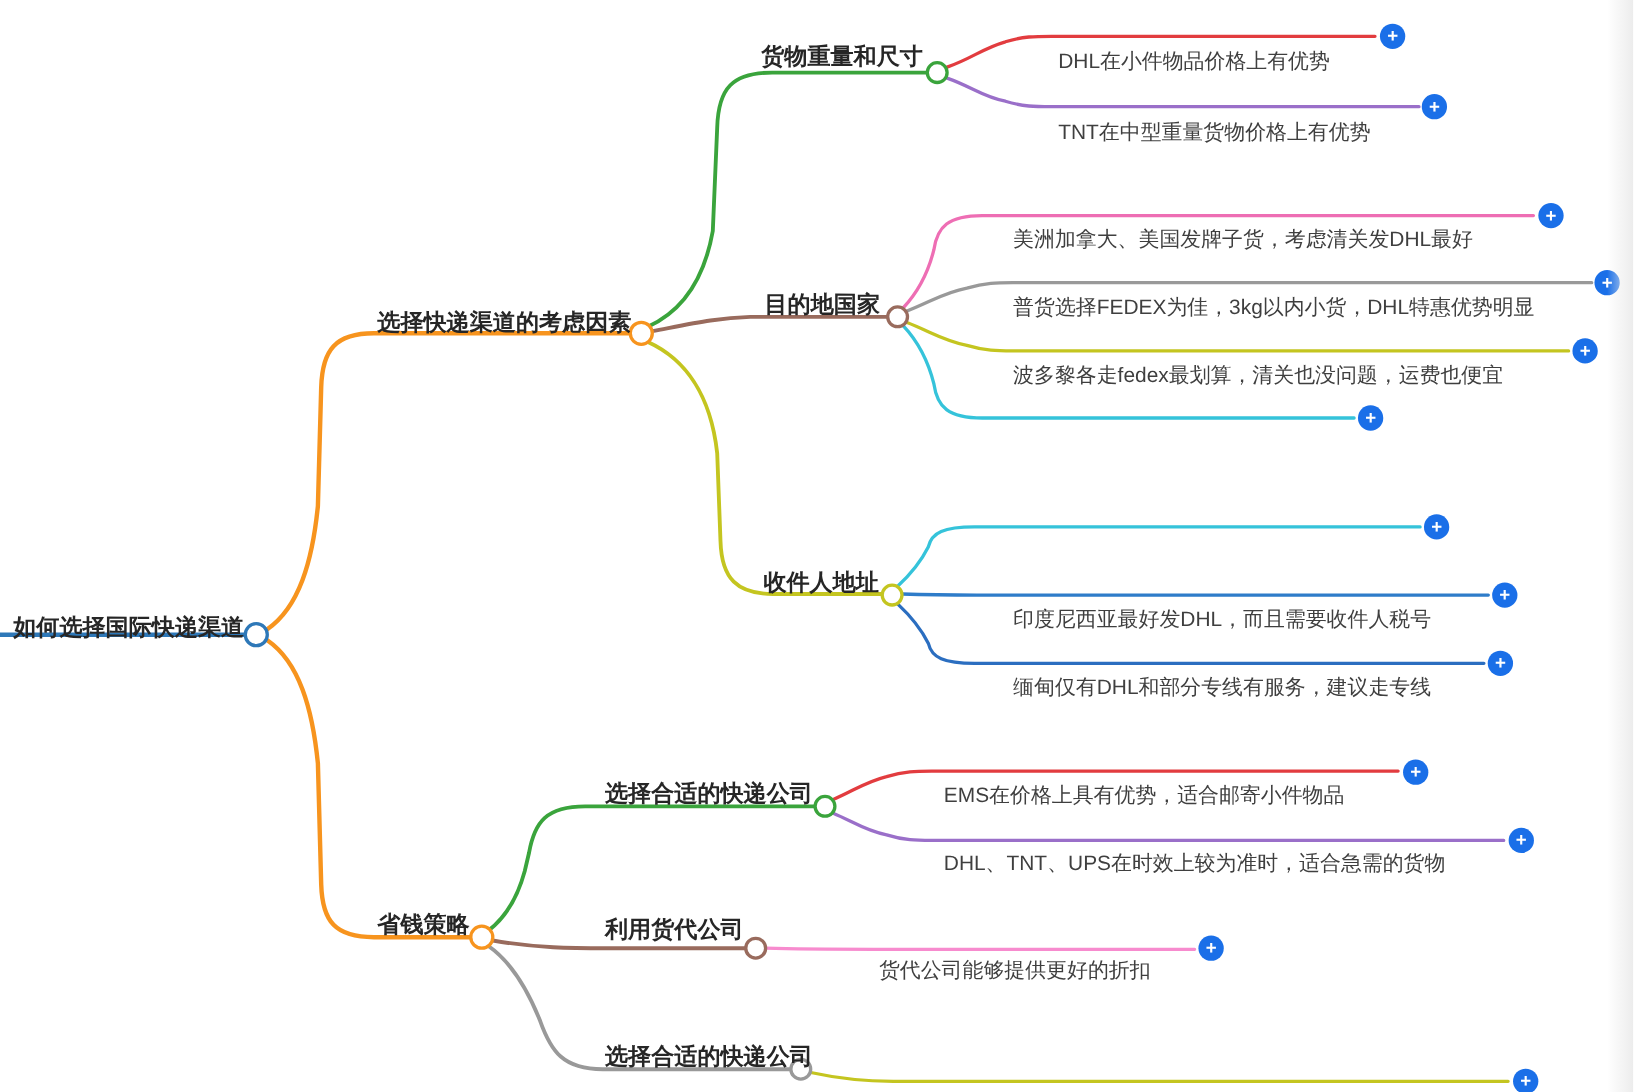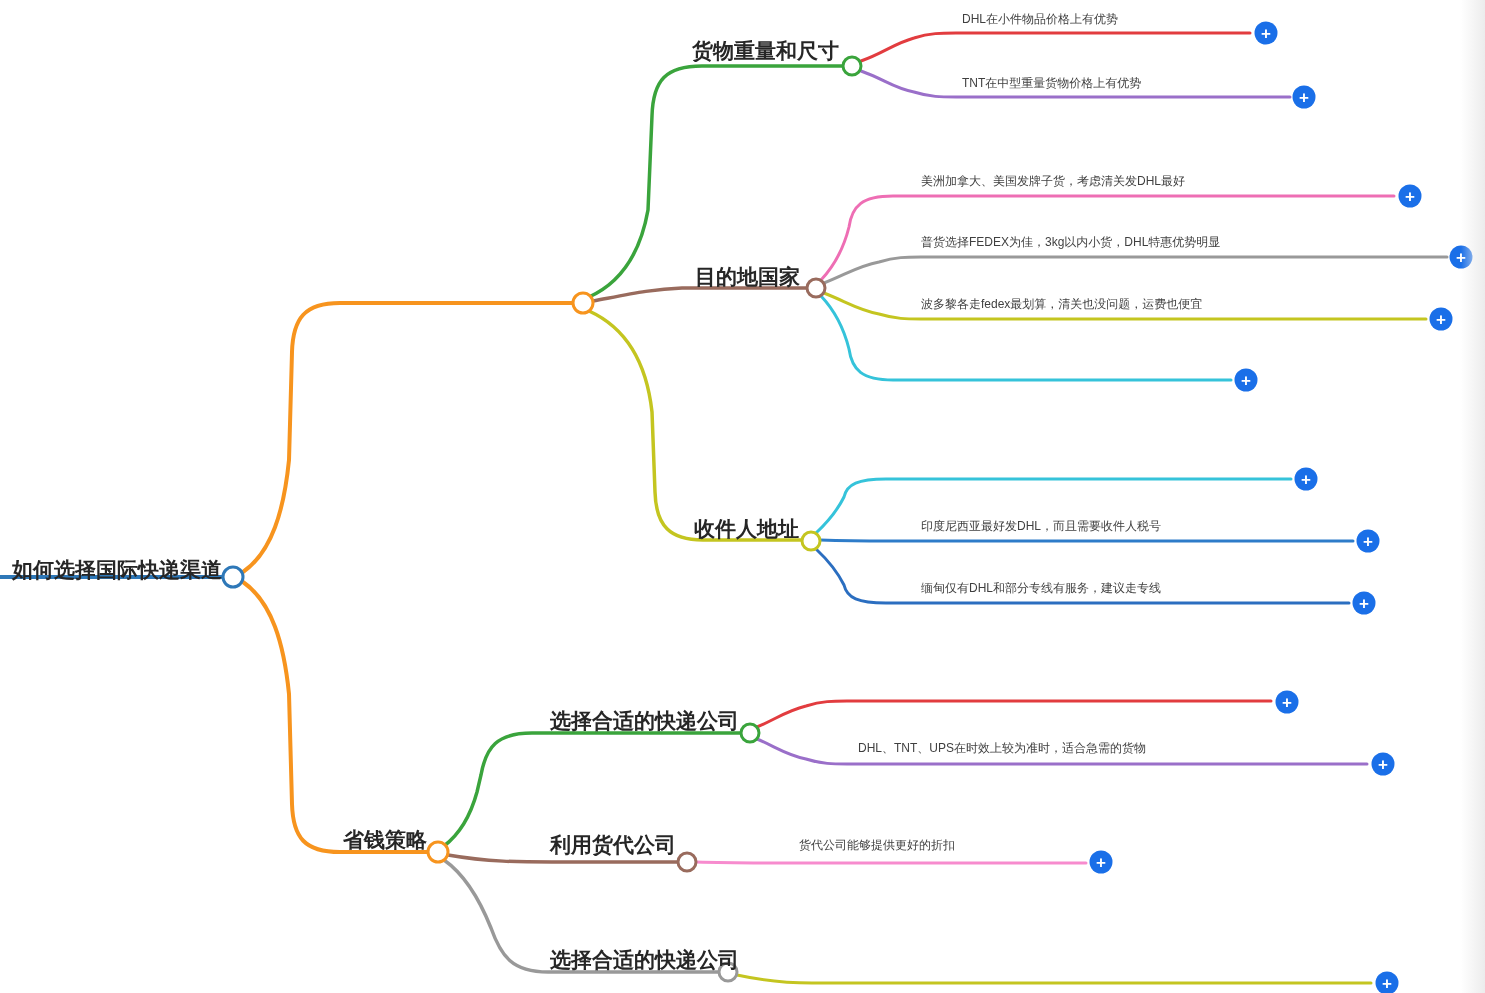--- a/index.html
+++ b/index.html
@@ -1,21 +1,21 @@
 <!DOCTYPE html>
 <html><head>
 <meta charset="utf-8">
 <style>
   html,body{margin:0;padding:0;background:#ffffff;}
   body{font-family:"Liberation Sans","DejaVu Sans",sans-serif;}
   #canvas{position:relative;width:1485px;height:993px;background:#ffffff;overflow:hidden;}
   #edges{position:absolute;left:0;top:0;width:1485px;height:993px;}
   .label{position:absolute;white-space:nowrap;}
   .topic{font-size:21px;font-weight:bold;color:#262626;letter-spacing:0px;}
-  .leaf{font-size:12px;font-weight:400;color:#3f3f3f;}
+  .leaf{font-size:19px;font-weight:400;color:#3f3f3f;margin-top:32px;}
   .leaf-wrap{white-space:normal;line-height:27px;}
   .plus{position:absolute;width:23px;height:23px;border-radius:50%;background:#1a6fe8;
         display:flex;align-items:center;justify-content:center;transform:translate(-50%,-50%);
         cursor:pointer;}
   .plus span{color:#ffffff;font-size:17px;font-weight:bold;line-height:1;margin-top:-1px;}
   .edge-shadow{position:absolute;right:0;top:0;width:24px;height:100%;
         background:linear-gradient(to right,rgba(236,236,236,0),#ececec);}
 </style>
 </head>
 <body>
@@ -61,35 +61,37 @@
     <circle cx="438" cy="852" r="10" fill="#ffffff" stroke-width="3" stroke="#f7941e"></circle>
     <circle cx="852" cy="66" r="9" fill="#ffffff" stroke-width="3" stroke="#3aa43c"></circle>
     <circle cx="816" cy="288" r="9" fill="#ffffff" stroke-width="3" stroke="#996b5d"></circle>
     <circle cx="811" cy="541" r="9" fill="#ffffff" stroke-width="3" stroke="#c4c520"></circle>
     <circle cx="750" cy="733" r="9" fill="#ffffff" stroke-width="3" stroke="#3aa43c"></circle>
     <circle cx="687" cy="862" r="9" fill="#ffffff" stroke-width="3" stroke="#996b5d"></circle>
     <circle cx="728" cy="972" r="9" fill="#ffffff" stroke-width="3" stroke="#999999"></circle>
   </svg>
 
   <div class="label topic" style="left:12px;top:556px">如何选择国际快递渠道</div>
+  <div class="label topic" style="left:343px;top:279px">选择快递渠道的考虑因素</div>
   <div class="label topic" style="left:692px;top:37px">货物重量和尺寸</div>
   <div class="label topic" style="left:695px;top:263px">目的地国家</div>
   <div class="label topic" style="left:694px;top:515px">收件人地址</div>
   <div class="label topic" style="left:343px;top:826px">省钱策略</div>
   <div class="label topic" style="left:550px;top:707px">选择合适的快递公司</div>
   <div class="label topic" style="left:550px;top:831px">利用货代公司</div>
   <div class="label topic" style="left:550px;top:946px">选择合适的快递公司</div>
 
   <div class="label leaf" style="left:962px;top:11px">DHL在小件物品价格上有优势</div>
   <div class="label leaf" style="left:962px;top:75px">TNT在中型重量货物价格上有优势</div>
   <div class="label leaf" style="left:921px;top:173px">美洲加拿大、美国发牌子货，考虑清关发DHL最好</div>
   <div class="label leaf" style="left:921px;top:234px">普货选择FEDEX为佳，3kg以内小货，DHL特惠优势明显</div>
   <div class="label leaf" style="left:921px;top:296px">波多黎各走fedex最划算，清关也没问题，运费也便宜</div>
   <div class="label leaf" style="left:921px;top:518px">印度尼西亚最好发DHL，而且需要收件人税号</div>
   <div class="label leaf" style="left:921px;top:580px">缅甸仅有DHL和部分专线有服务，建议走专线</div>
+  <div class="label leaf" style="left:858px;top:678px">EMS在价格上具有优势，适合邮寄小件物品</div>
   <div class="label leaf" style="left:799px;top:837px">货代公司能够提供更好的折扣</div>
   <div class="label leaf" style="left:858px;top:740px">DHL、TNT、UPS在时效上较为准时，适合急需的货物</div>
 
   <div class="plus" style="left:1266px;top:33px">
       <span>+</span>
     </div>
   <div class="plus" style="left:1304px;top:97px">
       <span>+</span>
     </div>
   <div class="plus" style="left:1410px;top:196px">

